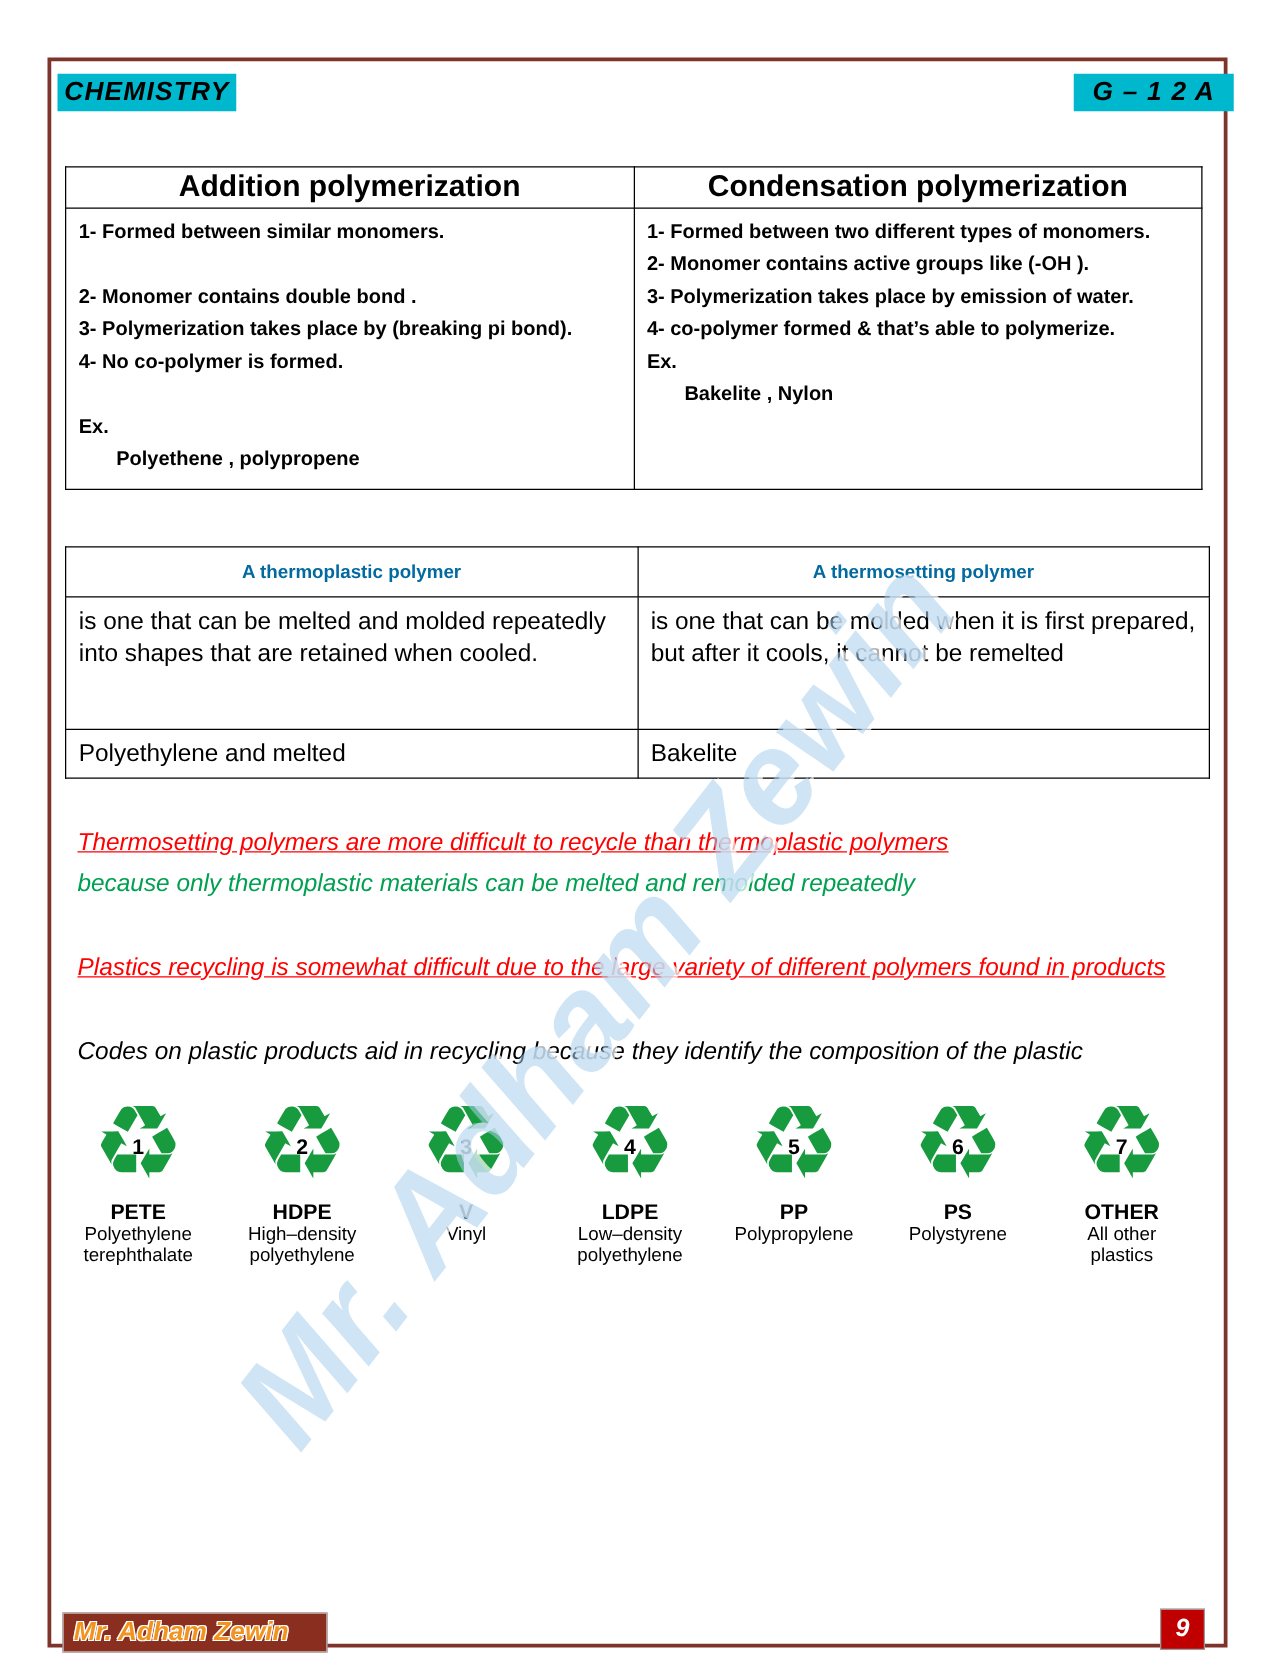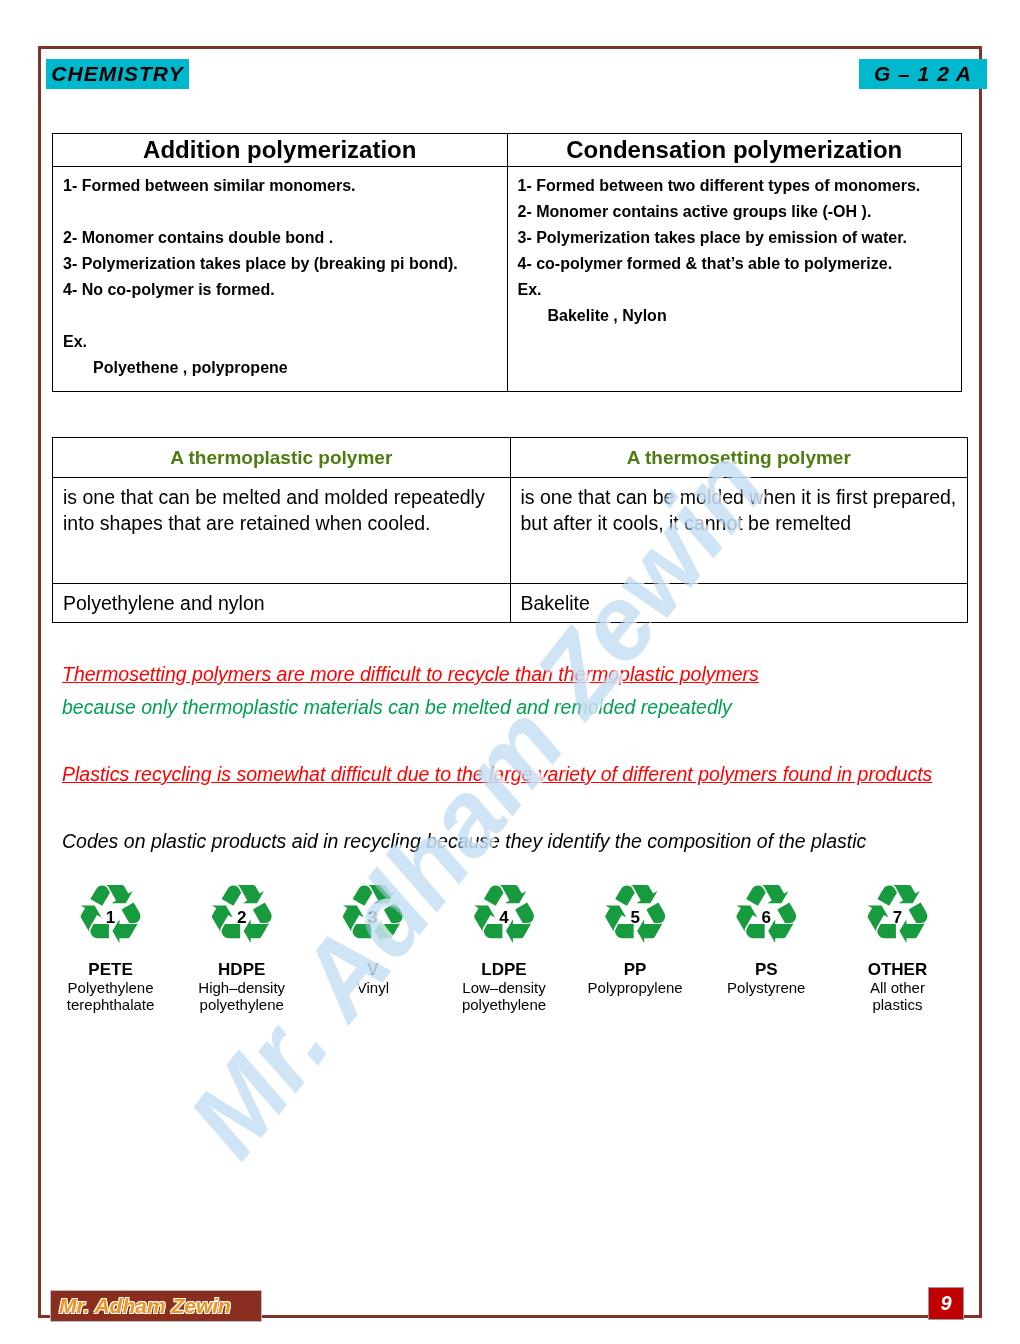--- a/index.html
+++ b/index.html
@@ -25,21 +25,21 @@
   table { border-collapse:collapse; position:absolute; background:transparent; }
   th, td { border:1px solid #000; }
   .t1 { left:52px; top:133px; width:910px; table-layout:fixed; }
   .t1 th { font-size:24px; font-weight:bold; text-align:center; padding:2px 4px; height:27px; }
   .t1 td { vertical-align:top; padding:6px 10px 10px 10px; font-size:16px; line-height:26px; width:50%;font-weight:bold; }
   .hang { padding-left:28px; text-indent:-28px; }
   .gap-after { margin-bottom:26px; }
   .indent { padding-left:30px; }
 
   .t2 { left:52px; top:437px; width:916px; table-layout:fixed; }
-  .t2 th { font-size:19px; font-weight:bold; text-align:center; color:#4d7c0f; height:40px; padding:2px 4px; }
+  .t2 th { font-size:15px; font-weight:bold; text-align:center; color:#0369a1; height:40px; padding:2px 4px; }
   .t2 td { font-size:19.5px; line-height:26px; padding:6px 10px; width:50%; }
   .t2 .def-row td { height:106px; vertical-align:top; }
   .t2 .ex-row td { height:34px; vertical-align:middle; }
 
   
   .note { position:absolute; left:62px; width:905px; font-style:italic; font-size:19.5px; line-height:24px; }
   .note-red   { color:#ff0000;text-decoration:underline; }
   .note-green { color:#00a050; }
   .note-black { color:#000000; }
   .n1 { top:662px; }
@@ -131,21 +131,21 @@
       <th>A thermoplastic polymer</th>
       <th>A thermosetting polymer</th>
     </tr>
   </thead>
   <tbody>
     <tr class="def-row">
       <td>is one that can be melted and molded repeatedly into shapes that are retained when cooled.</td>
       <td>is one that can be molded when it is first prepared, but after it cools, it cannot be remelted</td>
     </tr>
     <tr class="ex-row">
-      <td>Polyethylene and nylon</td>
+      <td>Polyethylene and melted</td>
       <td>Bakelite</td>
     </tr>
   </tbody>
 </table>
 
 <div class="note note-red n1">Thermosetting polymers are more difficult to recycle than thermoplastic polymers</div>
 <div class="note note-green n2">because only thermoplastic materials can be melted and remolded repeatedly</div>
 <div class="note note-red n3">Plastics recycling is somewhat difficult due to the large variety of different polymers found in products</div>
 <div class="note note-black n4">Codes on plastic products aid in recycling because they identify the composition of the plastic</div>
 

